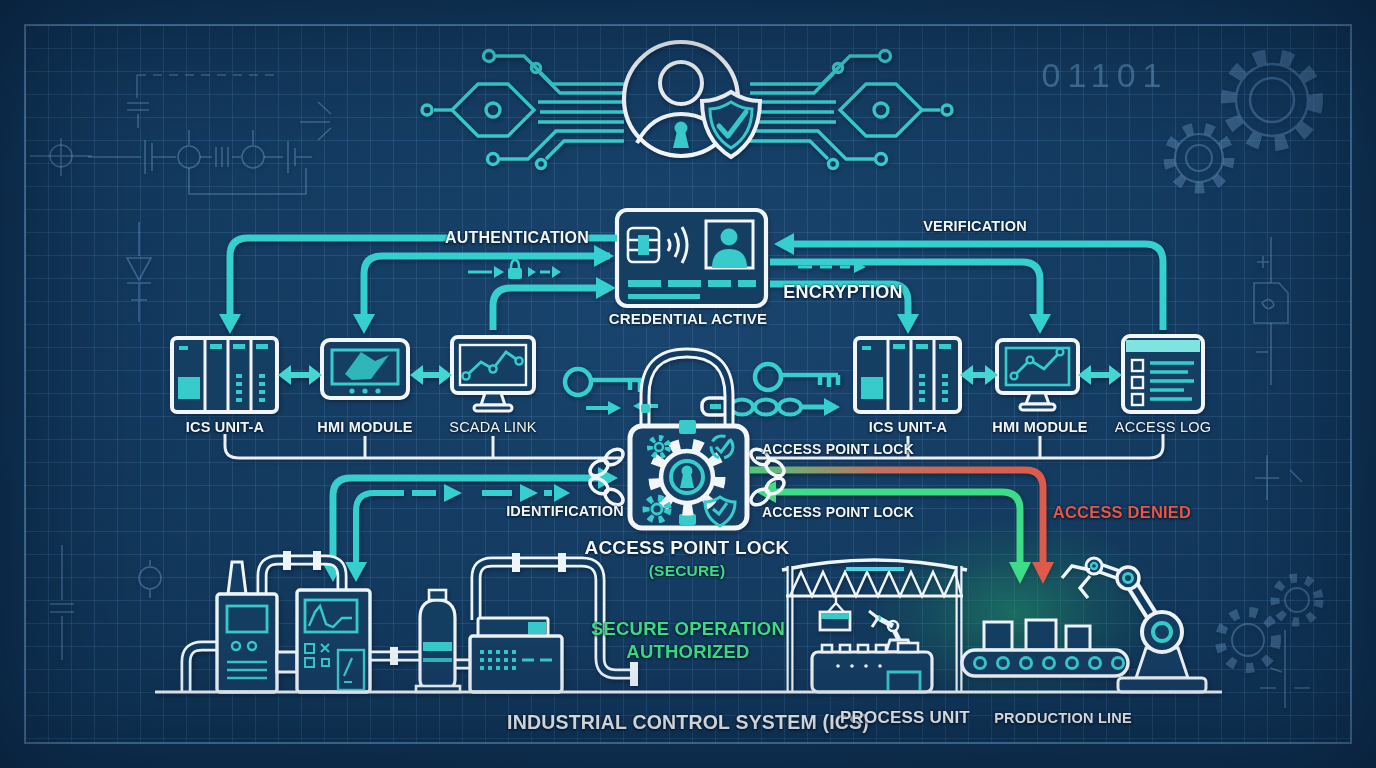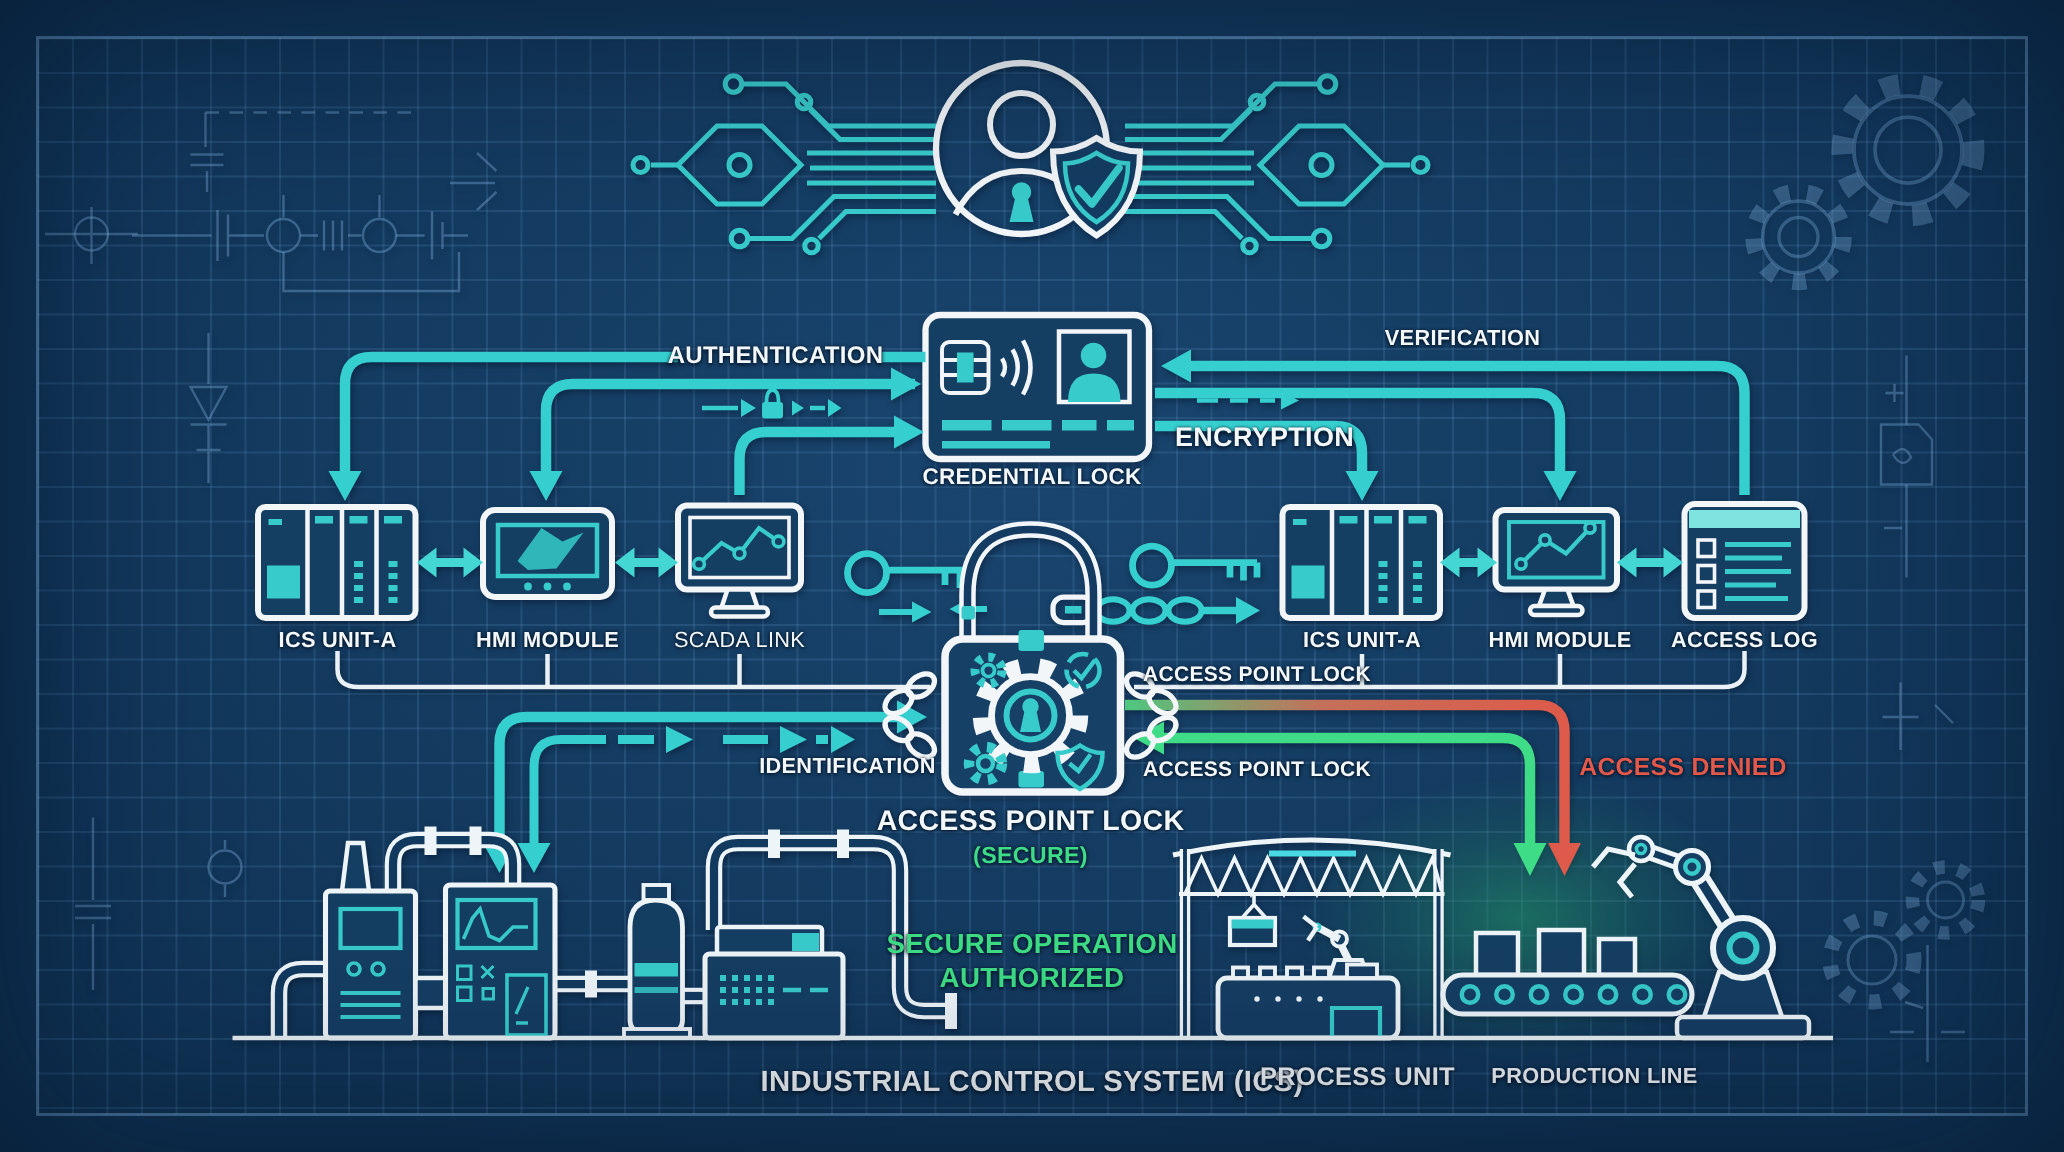--- a/index.html
+++ b/index.html
@@ -510,34 +510,35 @@
       <circle cx="1128" cy="578" r="4.5" fill="none" stroke="#38cbcb" stroke-width="3"></circle>
       <circle cx="1094" cy="566" r="8" fill="#153e63" stroke="#eef5f9" stroke-width="3"></circle>
       <circle cx="1094" cy="566" r="3" fill="none" stroke="#38cbcb" stroke-width="2.4"></circle>
       <path d="M1090 570 L1072 566 L1062 578" fill="none" stroke="#eef5f9" stroke-width="3.4"></path>
       <path d="M1090 576 L1080 588 L1088 598" fill="none" stroke="#eef5f9" stroke-width="3.4"></path>
     </g>
 
     <path d="M155 692 L1222 692" stroke="#e9f1f6" stroke-width="3" fill="none"></path>
   </svg>
 
-
-  <div class="lbl ctr" style="left:688px;top:318px;font-size:15px;font-weight:600;">CREDENTIAL LOCK</div>
+  <div class="lbl faintnum" style="left:1105px;top:75px;transform:translate(-50%,-50%);">01101</div>
+
+  <div class="lbl ctr" style="left:688px;top:318px;font-size:15px;font-weight:600;">CREDENTIAL ACTIVE</div>
 
   <div class="lbl ctr" style="left:517px;top:238px;font-size:16px;font-weight:600;">AUTHENTICATION</div>
   <div class="lbl ctr" style="left:975px;top:226px;font-size:14.5px;font-weight:600;">VERIFICATION</div>
   <div class="lbl ctr" style="left:843px;top:292px;font-size:18px;font-weight:600;">ENCRYPTION</div>
   <div class="lbl ctr" style="left:565px;top:511px;font-size:14.5px;font-weight:600;">IDENTIFICATION</div>
 
   <div class="lbl ctr" style="left:225px;top:427px;font-size:14.5px;font-weight:600;">ICS UNIT-A</div>
   <div class="lbl ctr" style="left:365px;top:427px;font-size:14.5px;font-weight:600;">HMI MODULE</div>
   <div class="lbl ctr" style="left:493px;top:427px;font-size:14.5px;font-weight:400;">SCADA LINK</div>
   <div class="lbl ctr" style="left:908px;top:427px;font-size:14.5px;font-weight:600;">ICS UNIT-A</div>
   <div class="lbl ctr" style="left:1040px;top:427px;font-size:14.5px;font-weight:600;">HMI MODULE</div>
-  <div class="lbl ctr" style="left:1163px;top:427px;font-size:14.5px;font-weight:700;">ACCESS LOG</div>
+  <div class="lbl ctr" style="left:1163px;top:427px;font-size:14.5px;font-weight:400;">ACCESS LOG</div>
 
   <div class="lbl vctr" style="left:762px;top:449px;font-size:14px;font-weight:600;">ACCESS POINT LOCK</div>
   <div class="lbl vctr" style="left:762px;top:512px;font-size:14px;font-weight:600;">ACCESS POINT LOCK</div>
   <div class="lbl ctr red" style="left:1122px;top:512px;font-size:16.5px;">ACCESS DENIED</div>
 
   <div class="lbl ctr" style="left:687px;top:548px;font-size:19px;">ACCESS POINT LOCK</div>
   <div class="lbl ctr green" style="left:687px;top:571px;font-size:15.5px;">(SECURE)</div>
 
   <div class="lbl ctr green" style="left:688px;top:629px;font-size:18.5px;">SECURE OPERATION</div>
   <div class="lbl ctr green" style="left:688px;top:652px;font-size:18.5px;">AUTHORIZED</div>

